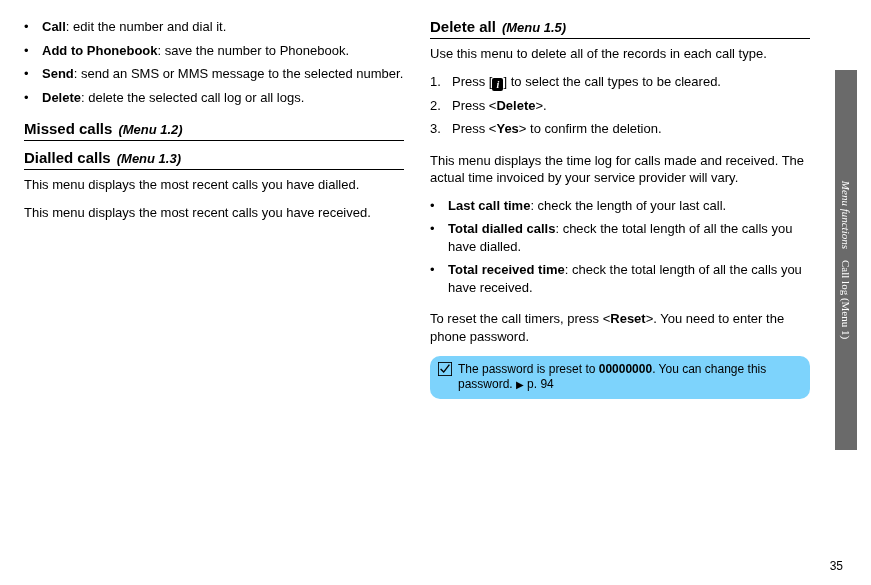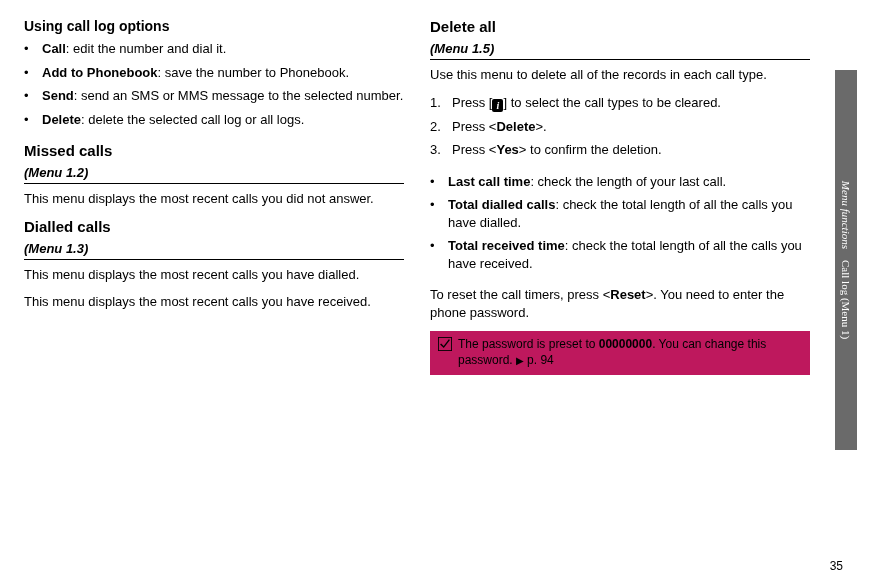--- a/index.html
+++ b/index.html
@@ -7,43 +7,42 @@
     .page { display:flex; padding:18px 0 0 24px; height:540px; }
     .col { width:380px; }
     .col + .col { margin-left:26px; }
     .h-sub { font-weight:bold; font-size:14px; margin-bottom:6px; }
     .p { margin-bottom:10px; line-height:1.35; }
     .bullets { list-style:none; margin:0 0 14px 0; }
     .bullets li { display:flex; margin-bottom:6px; line-height:1.35; }
     .bullets li .dot { width:18px; flex:none; }
     .bullets li .txt { flex:1; }
     .bold { font-weight:bold; }
-    .h-section { font-weight:bold; font-size:15px; border-bottom:1px solid #000; padding-bottom:3px; margin:8px 0 6px 0; display:flex; align-items:baseline; gap:6px;flex-direction:column; }
+    .h-section { font-weight:bold; font-size:15px; border-bottom:1px solid #000; padding-bottom:3px; margin:8px 0 6px 0; display:flex; align-items:baseline; gap:6px; }
     .h-section .menu-ref { font-weight:bold; font-style:italic; font-size:13px; }
     .ol { list-style:none; margin:0 0 14px 0; }
     .ol li { display:flex; margin-bottom:6px; line-height:1.35; }
     .ol li .num { width:22px; flex:none; }
     .ol li .txt { flex:1; }
     .info-icon { display:inline-block; width:11px; height:13px; background:#000; color:#fff; font-style:italic; font-weight:bold; font-size:10px; text-align:center; line-height:13px; border-radius:2px; font-family:serif; vertical-align:-2px; }
-    .note { background:#be185d; display:flex; padding:6px 8px; font-size:12px; line-height:1.3; margin-top:4px; }
+    .note { background:#7dd3fc; display:flex; padding:6px 8px; font-size:12px; line-height:1.3; margin-top:4px;border-radius:10px; }
     .note .tick { width:20px; flex:none; }
     .note .tick svg { width:14px; height:14px; }
     .note .ntxt { flex:1; }
     .arrow { font-size:10px; }
     .side-tab { position:absolute; right:14px; top:70px; width:22px; height:380px; background:#6a6a6a; color:#fff; font-size:11px; display:flex; align-items:center; justify-content:center; }
     .side-tab .st-inner { transform:rotate(90deg); white-space:nowrap; font-family:Georgia, 'Times New Roman', serif; }
     .side-tab .ital { font-style:italic; }
     .page-num { position:absolute; right:28px; bottom:12px; font-size:12px; }
   </style>
 </head>
 <body>
 
 <div class="page">
   <div class="col">
-    <div class="h-sub">Using call log options</div>
     <ul class="bullets">
       <li>
           <span class="dot">•</span>
           <span class="txt"><span class="bold">Call</span><span>: edit the number and dial it.</span></span>
         </li>
       <li>
           <span class="dot">•</span>
           <span class="txt"><span class="bold">Add to Phonebook</span><span>: save the number to Phonebook.</span></span>
         </li>
       <li>
@@ -53,21 +52,20 @@
       <li>
           <span class="dot">•</span>
           <span class="txt"><span class="bold">Delete</span><span>: delete the selected call log or all logs.</span></span>
         </li>
     </ul>
 
     <div class="h-section">
         <span>Missed calls</span>
         <span class="menu-ref">(Menu 1.2)</span>
       </div>
-    <div class="p">This menu displays the most recent calls you did not answer.</div>
 
     <div class="h-section">
         <span>Dialled calls</span>
         <span class="menu-ref">(Menu 1.3)</span>
       </div>
     <div class="p">This menu displays the most recent calls you have dialled.</div>
 
     <div class="p">This menu displays the most recent calls you have received.</div>
   </div>
 
@@ -86,20 +84,21 @@
       <li>
           <span class="num">2.</span>
           <span class="txt"><span>Press &lt;</span><span class="bold">Delete</span><span>&gt;.</span></span>
         </li>
       <li>
           <span class="num">3.</span>
           <span class="txt"><span>Press &lt;</span><span class="bold">Yes</span><span>&gt; to confirm the deletion.</span></span>
         </li>
     </ul>
 
+    <div class="p">This menu displays the time log for calls made and received. The actual time invoiced by your service provider will vary.</div>
 
     <ul class="bullets">
       <li>
           <span class="dot">•</span>
           <span class="txt"><span class="bold">Last call time</span><span>: check the length of your last call.</span></span>
         </li>
       <li>
           <span class="dot">•</span>
           <span class="txt"><span class="bold">Total dialled calls</span><span>: check the total length of all the calls you have dialled.</span></span>
         </li>

